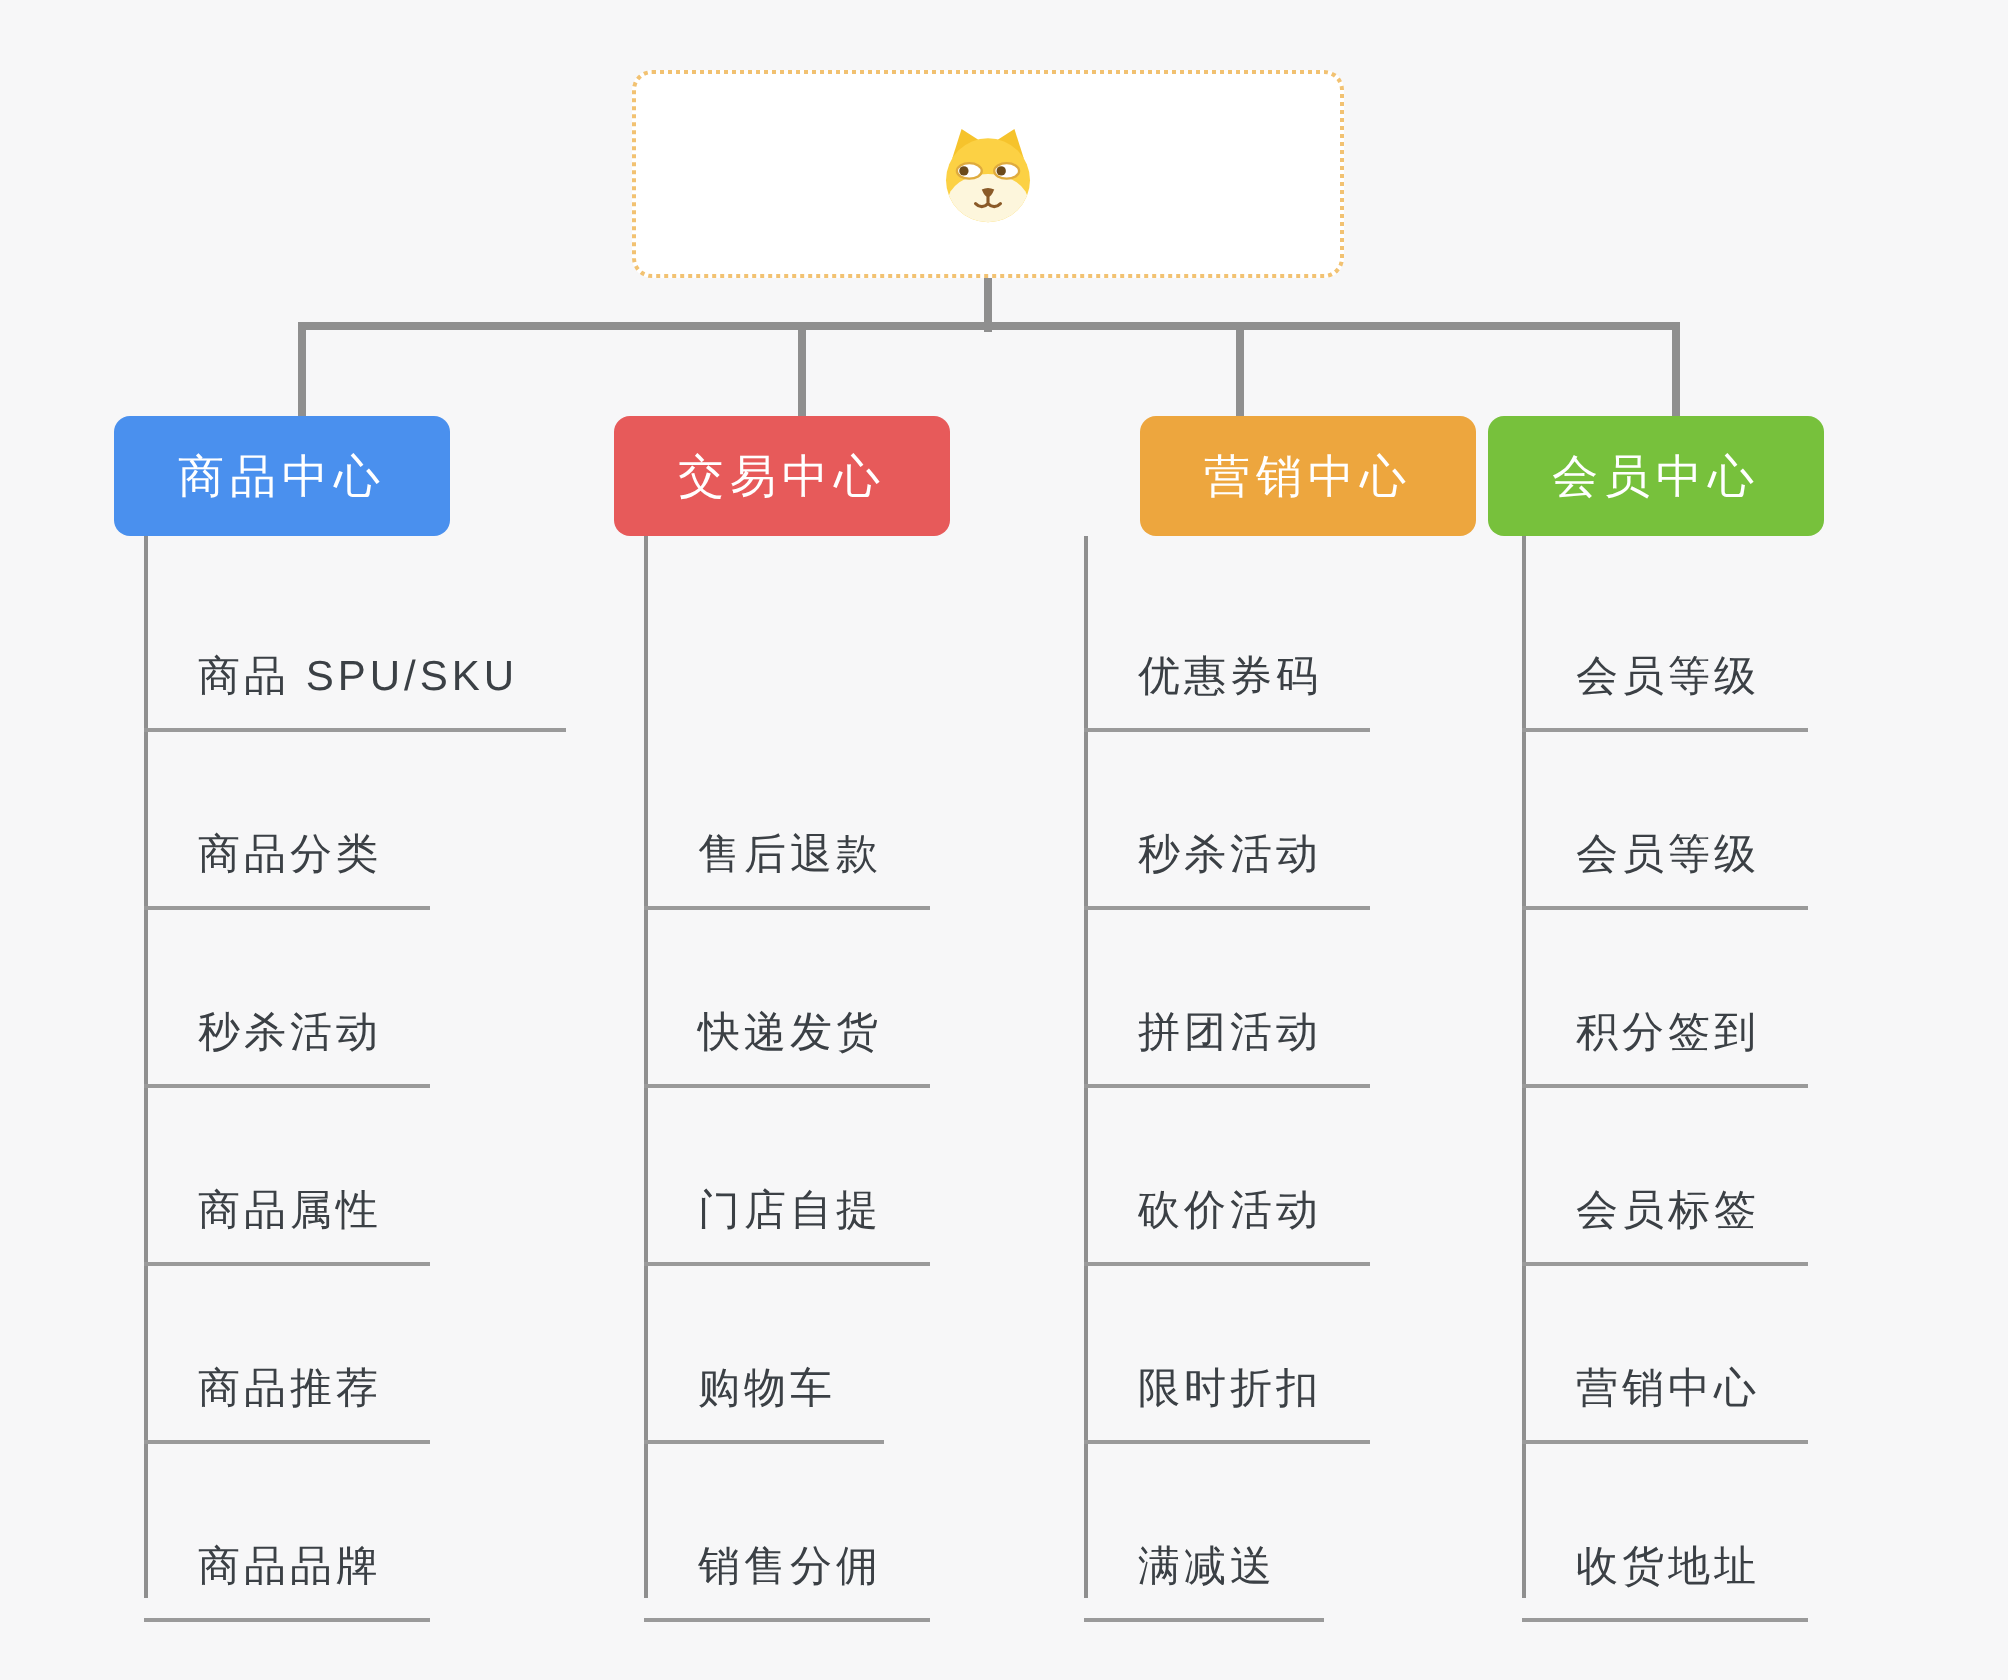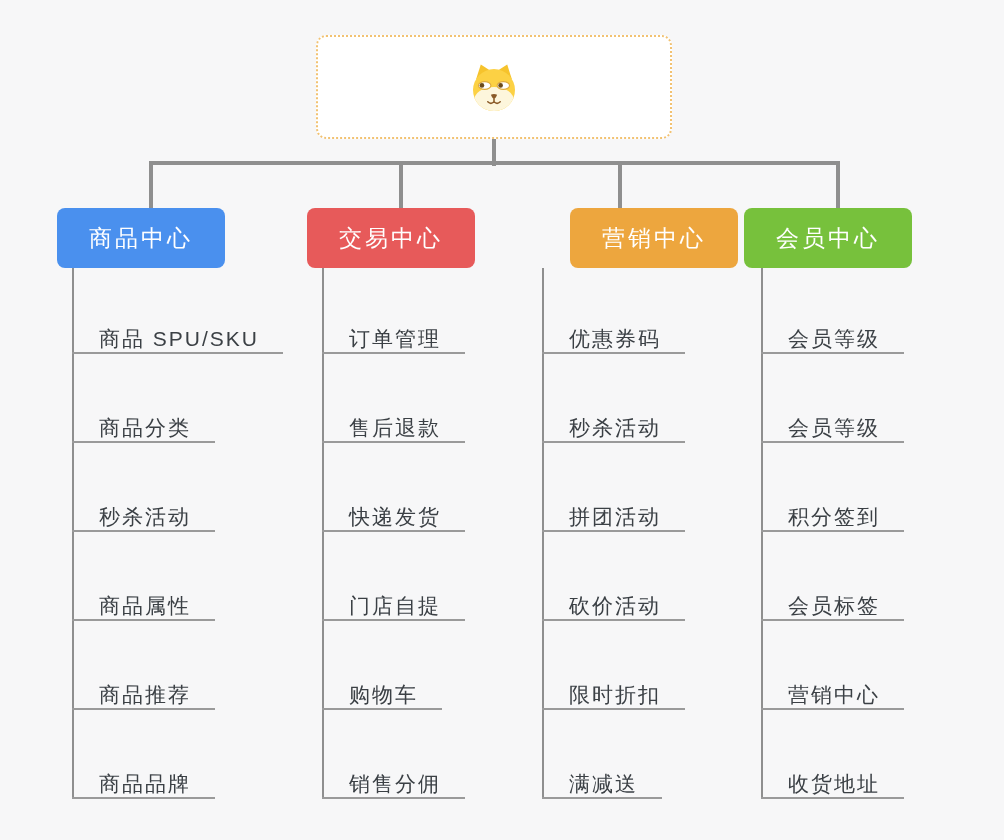--- a/index.html
+++ b/index.html
@@ -43,21 +43,21 @@
 
   
   .spine{position:absolute;top:268px;width:2px;height:531px;background:#8f8f8f;}
   .spine-0{left:72px;} .spine-1{left:322px;} .spine-2{left:542px;} .spine-3{left:761px;}
 
   
   .child{
     position:absolute;
     font-size:21px;letter-spacing:2px;color:#3b4045;
     line-height:26px;white-space:nowrap;
-    padding:0 24px 0 27px;
+    padding:0 24px 12px 27px;
     border-bottom:2px solid #9a9a9a;
     cursor:pointer;
   }
   .col-0{left:72px;} .col-1{left:322px;} .col-2{left:542px;} .col-3{left:761px;}
   .row-0{top:326px;} .row-1{top:415px;} .row-2{top:504px;}
   .row-3{top:593px;} .row-4{top:682px;} .row-5{top:771px;}
 </style>
 </head>
 <body>
 
@@ -100,21 +100,20 @@
   <div class="spine spine-2"></div>
   <div class="spine spine-3"></div>
 
   <div class="child col-0 row-0">商品 SPU/SKU</div>
   <div class="child col-0 row-1">商品分类</div>
   <div class="child col-0 row-2">秒杀活动</div>
   <div class="child col-0 row-3">商品属性</div>
   <div class="child col-0 row-4">商品推荐</div>
   <div class="child col-0 row-5">商品品牌</div>
 
-  <div class="child col-1 row-0">订单管理</div>
   <div class="child col-1 row-1">售后退款</div>
   <div class="child col-1 row-2">快递发货</div>
   <div class="child col-1 row-3">门店自提</div>
   <div class="child col-1 row-4">购物车</div>
   <div class="child col-1 row-5">销售分佣</div>
 
   <div class="child col-2 row-0">优惠券码</div>
   <div class="child col-2 row-1">秒杀活动</div>
   <div class="child col-2 row-2">拼团活动</div>
   <div class="child col-2 row-3">砍价活动</div>

